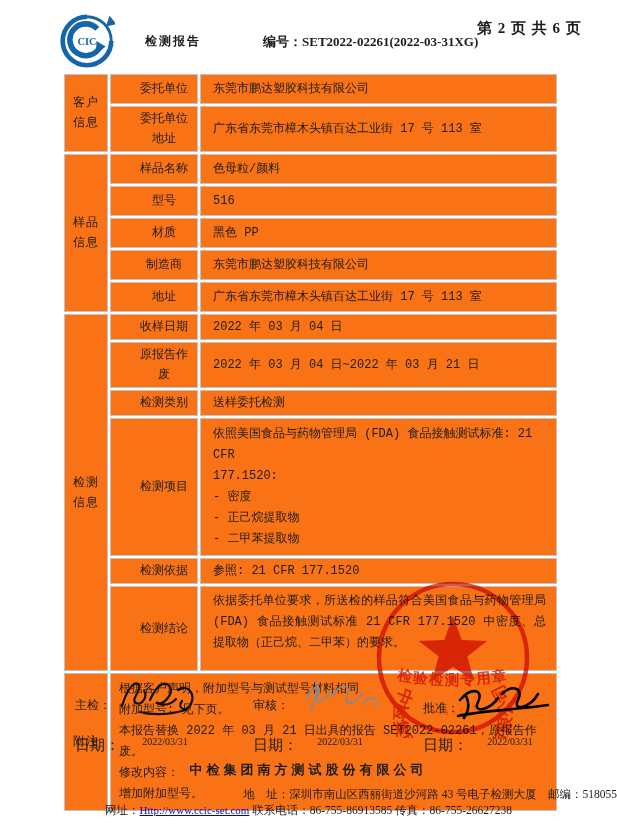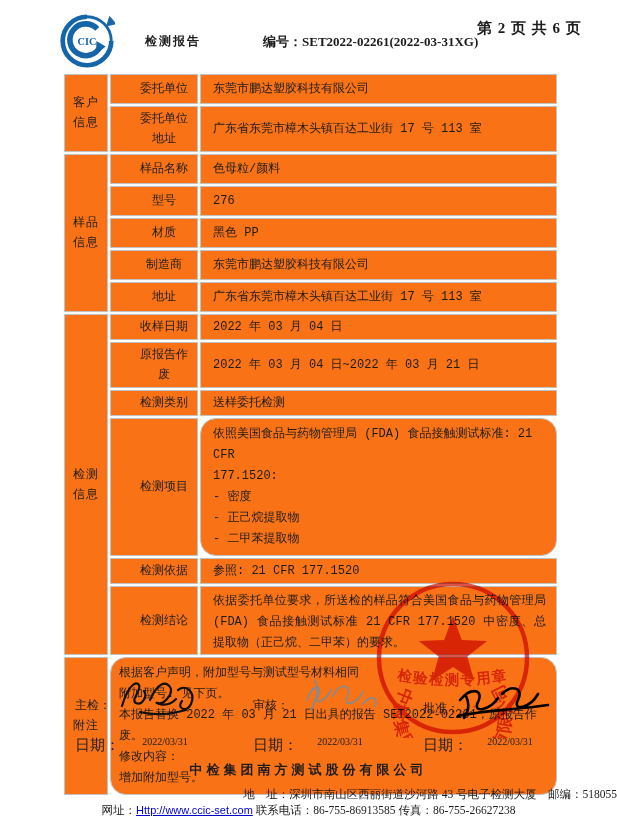--- a/index.html
+++ b/index.html
@@ -19,39 +19,39 @@
   
   .report-table {
     position: absolute; left: 62px; top: 72px; width: 497px;
     border-collapse: separate; border-spacing: 2px;
     font-size: 12px; line-height: 20px;
   }
   .report-table td { border: 1px solid #c2c2c2; background: #f97316; vertical-align: middle; font-family: Liberation Mono, monospace; }
   .sec-label { width: 44px; text-align: center; white-space: pre-line; letter-spacing: 1px; }
   .fld { width: 88px; padding: 2px 4px 2px 24px; text-align: center; }
   .val { padding: 2px 8px 2px 12px; margin-top: 25px; }
-  .multi { white-space: pre-line; line-height: 21px; padding-top: 5px; padding-bottom: 5px; border-radius: 16px; }
-  .just { text-align: justify; line-height: 21px; padding-top: 4px; padding-bottom: 0; padding-right: 10px; }
+  .multi { white-space: pre-line; line-height: 21px; padding-top: 5px; padding-bottom: 5px; }
+  .just { text-align: justify; line-height: 21px; padding-top: 4px; padding-bottom: 16px; padding-right: 10px; }
   .r30 td { height: 30px; }
   .r22 td { height: 22px; }
 
   
   .sig-label { position: absolute; font-size: 12px; }
   .sig-date-label { position: absolute; font-size: 15px; }
   .sig-date { position: absolute; font-size: 10px; }
   .sig-svg { position: absolute; z-index: 5; }
 
   
   .stamp { position: absolute; left: 373px; top: 578px; width: 160px; height: 160px; opacity: 0.88; z-index: 4; mix-blend-mode: multiply; }
 
   
   .foot-company { position: absolute; left: 0; top: 761px; width: 617px; text-align: center; font-size: 13px; font-weight: bold; letter-spacing: 4px; }
   .foot-addr { position: absolute; left: 0; top: 787px; width: 617px; text-align: right; font-size: 11.5px; }
   .foot-web { position: absolute; left: 0; top: 803px; width: 617px; text-align: center; font-size: 11.5px; }
-  .foot-web a, .weblink { color: #0000cc; text-decoration: underline; font-family: Liberation Sans, sans-serif; font-size: 11px; }
+  .foot-web a, .weblink { color: #0000cc; text-decoration: underline; font-family: Liberation Serif, serif; font-size: 11px; }
 </style>
 </head>
 <body>
 
 <svg class="hdr-logo" viewBox="0 0 60 60">
   <path d="M30,4 A26,26 0 1 0 56,30" fill="none" stroke="#1566a9" stroke-width="5"></path>
   <path d="M56,30 A26,26 0 0 0 30,4" fill="none" stroke="#1566a9" stroke-width="3"></path>
   <polygon points="52,4 62,10 52,16" fill="#1566a9" transform="rotate(18 56 10)"></polygon>
   <path d="M41,17 A17,17 0 1 0 44,36" fill="none" stroke="#1566a9" stroke-width="6"></path>
   <polygon points="40,30 50,36 40,44" fill="#1566a9"></polygon>
@@ -81,21 +81,21 @@
   </tr>
 
   <tr class="r30">
     <td class="sec-label" rowspan="5">样品
 信息</td>
     <td class="fld">样品名称</td>
     <td class="val">色母粒/颜料</td>
   </tr>
   <tr class="r30">
     <td class="fld">型号</td>
-    <td class="val">276</td>
+    <td class="val">516</td>
   </tr>
   <tr class="r30">
     <td class="fld">材质</td>
     <td class="val">黑色 PP</td>
   </tr>
   <tr class="r30">
     <td class="fld">制造商</td>
     <td class="val">东莞市鹏达塑胶科技有限公司</td>
   </tr>
   <tr class="r30">

